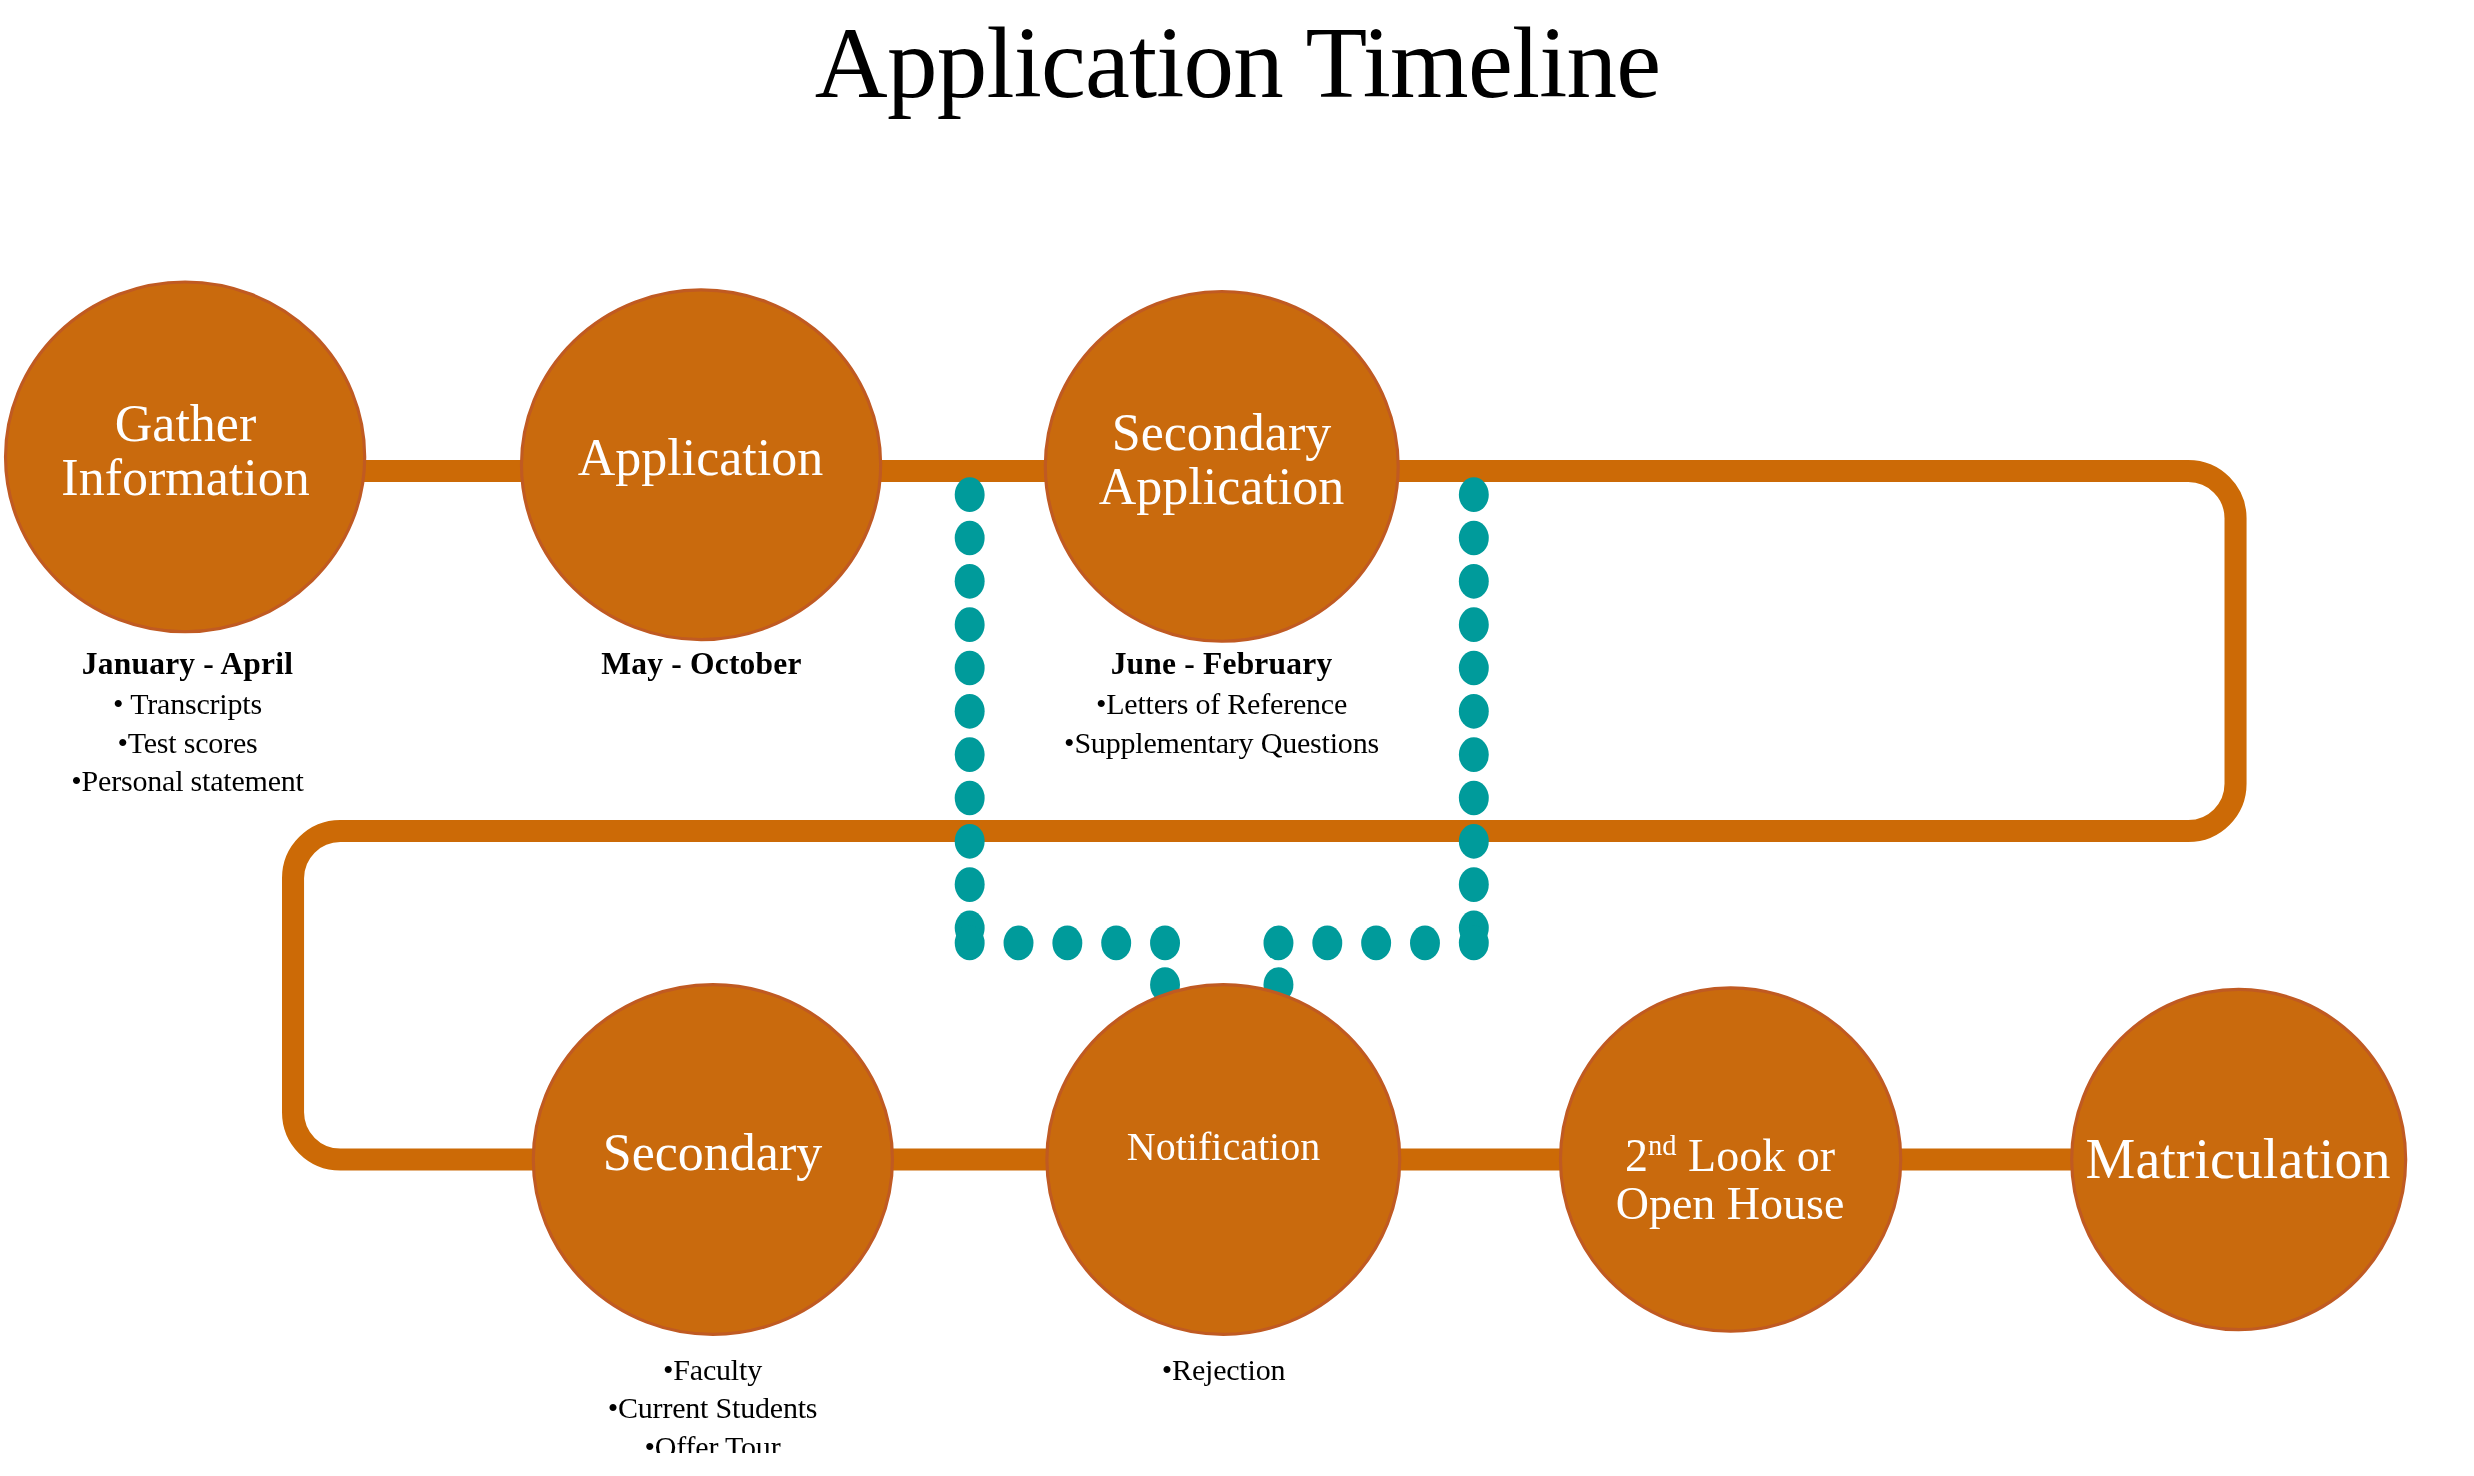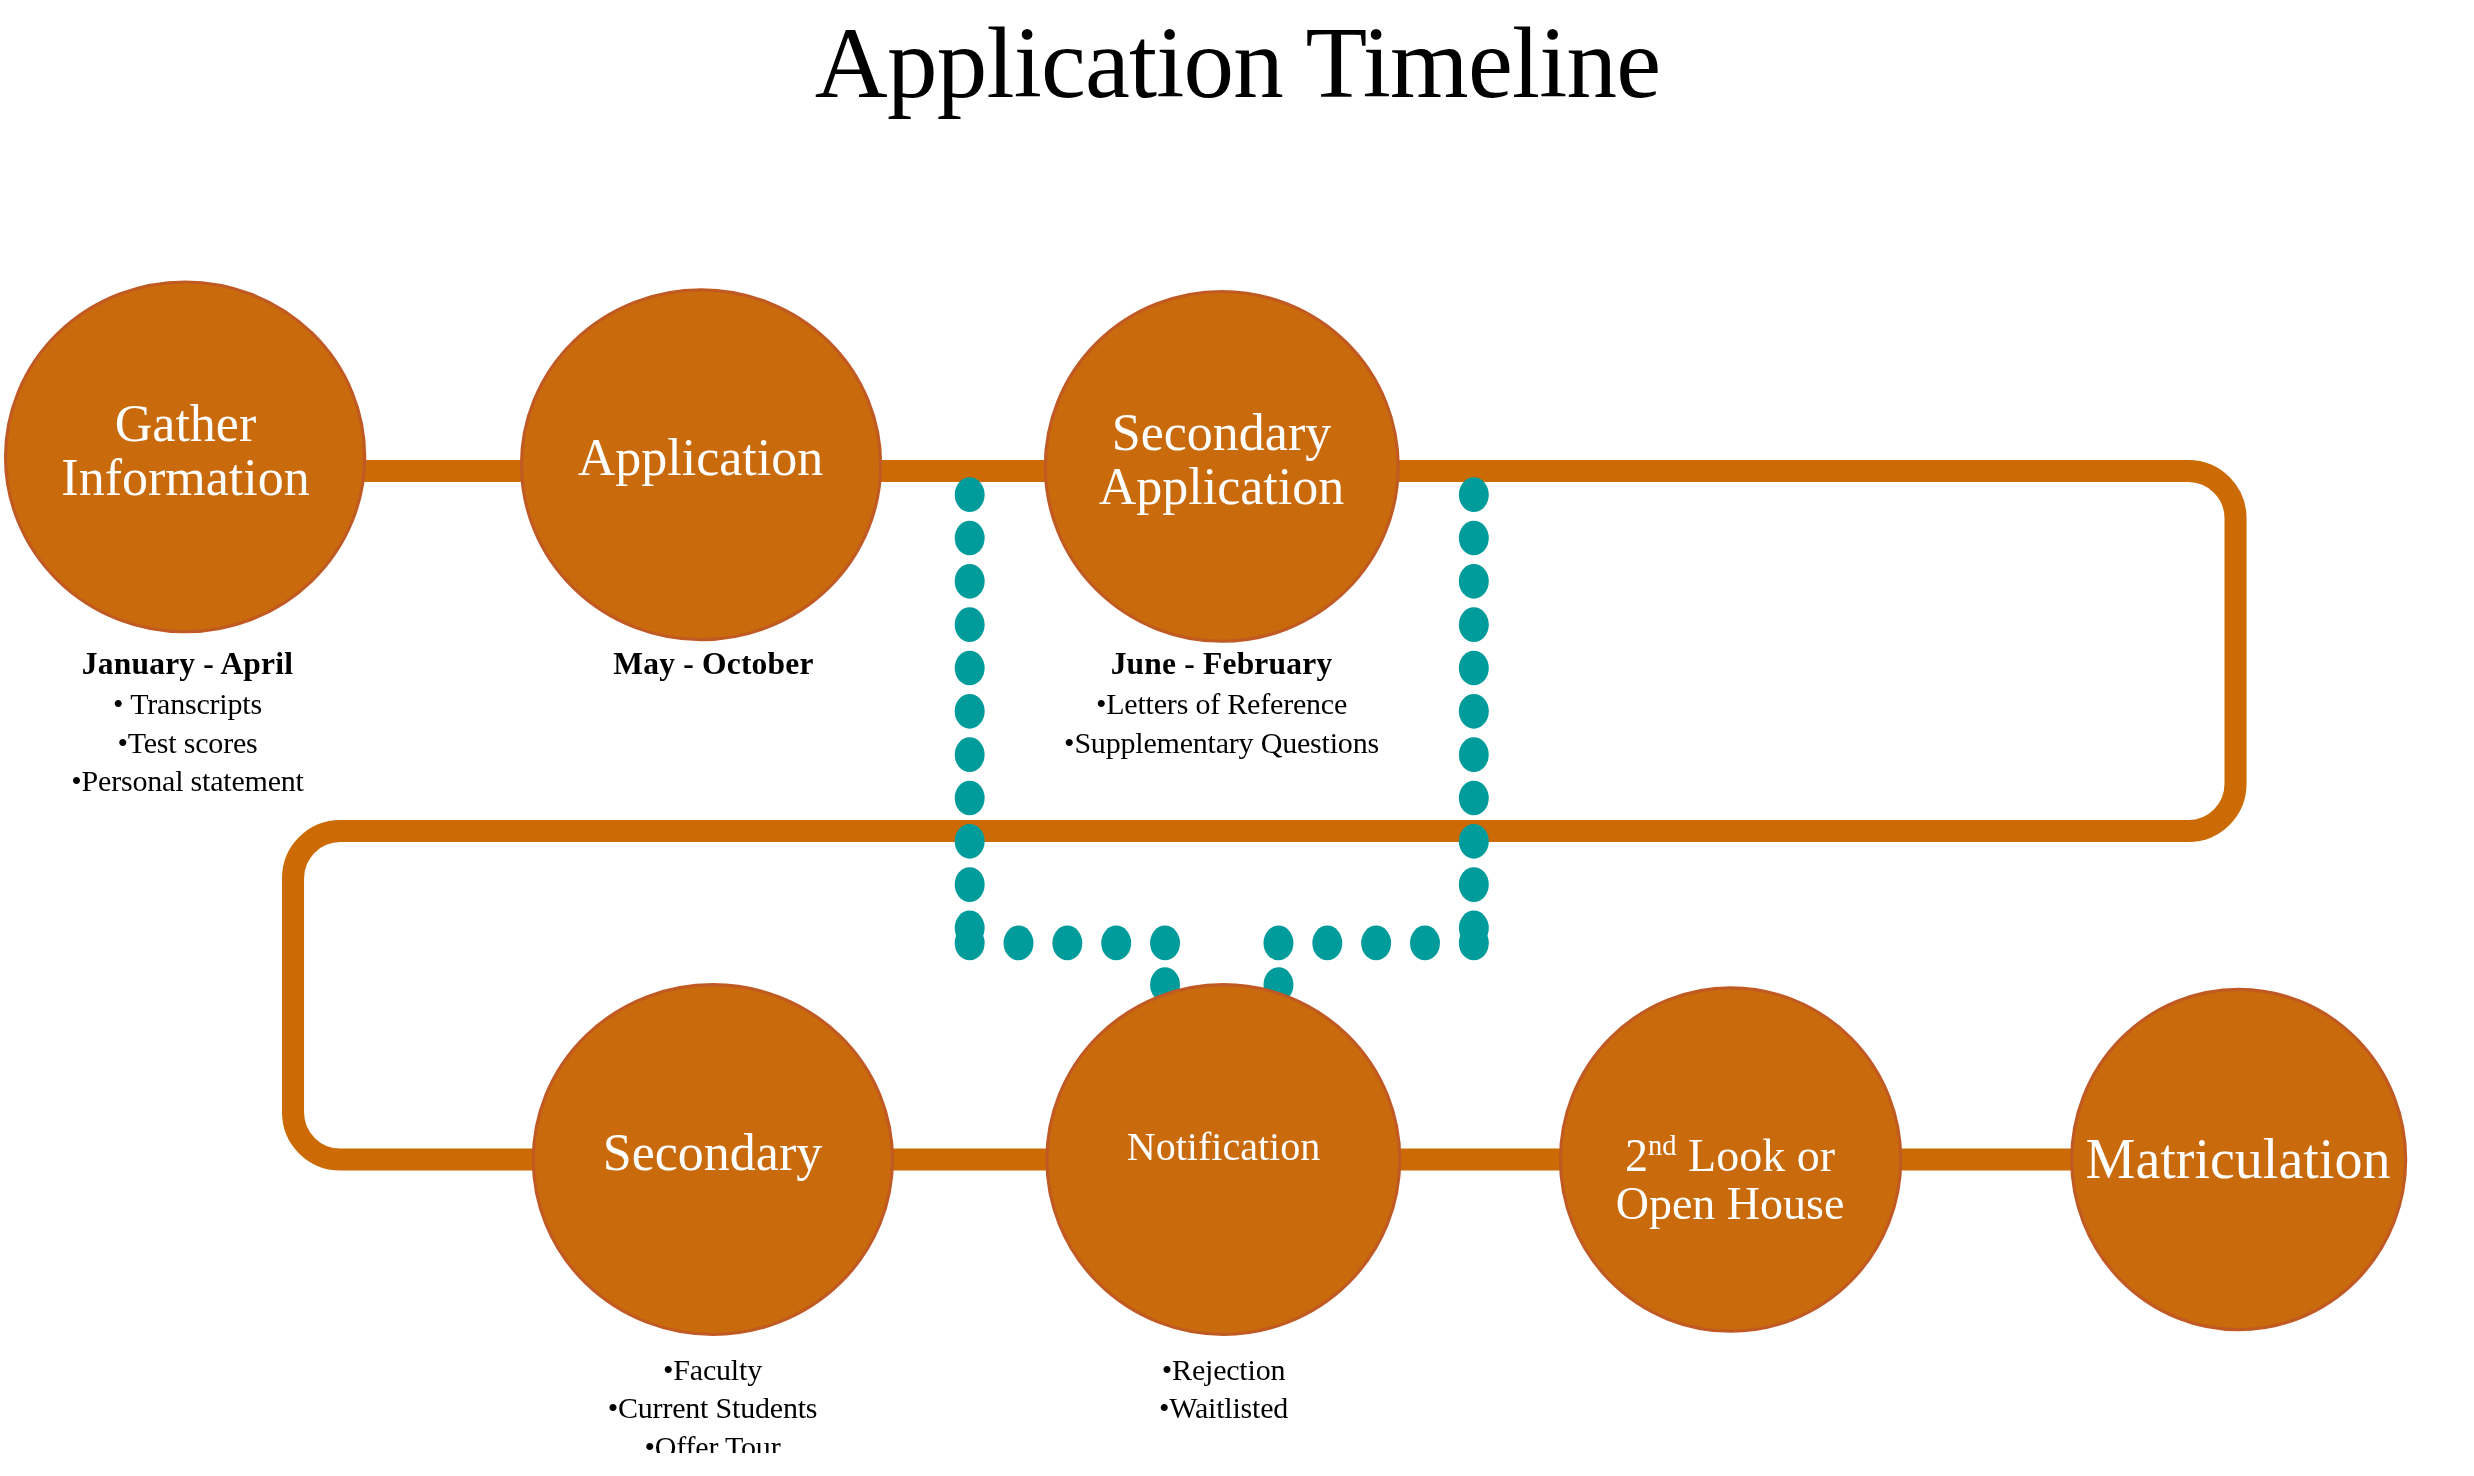--- a/index.html
+++ b/index.html
@@ -139,33 +139,32 @@
       <div class="node-label" style="font-size: 46px; width: 466px; left: 1497px; top: 1106px; margin-top: 26px;"><div>2<sup>nd</sup> Look or</div><div>Open House</div></div>
       <div class="node-label" style="font-size: 56px; width: 460px; left: 2008px; top: 1130px;"><div>Matriculation</div></div>
     </div>
   <div id="captions-layer">
       <div class="caption" style="width: 709px; left: -167px; top: 646px;">
         <span class="date">January - April</span>
         <span class="bullet">• Transcripts</span>
         <span class="bullet">•Test scores</span>
         <span class="bullet">•Personal statement</span>
       </div>
-      <div class="caption" style="width: 709px; left: 359px; top: 646px;">
+      <div class="caption" style="width: 709px; left: 347px; top: 646px;">
         <span class="date">May - October</span>
       </div>
       <div class="caption" style="width: 709px; left: 867px; top: 646px;">
         <span class="date">June - February</span>
         <span class="bullet">•Letters of Reference</span>
         <span class="bullet">•Supplementary Questions</span>
       </div>
       <div class="caption" style="width: 709px; left: 358px; top: 1351px;">
         <span class="bullet">•Faculty</span>
         <span class="bullet">•Current Students</span>
         <span class="bullet">•Offer Tour</span>
       </div>
       <div class="caption" style="width: 709px; left: 869px; top: 1351px;">
         <span class="bullet">•Rejection</span>
-        <span class="bullet">•Waitlisted</span>
       </div>
     </div>
 
 </div>
 
 
 </body></html>

